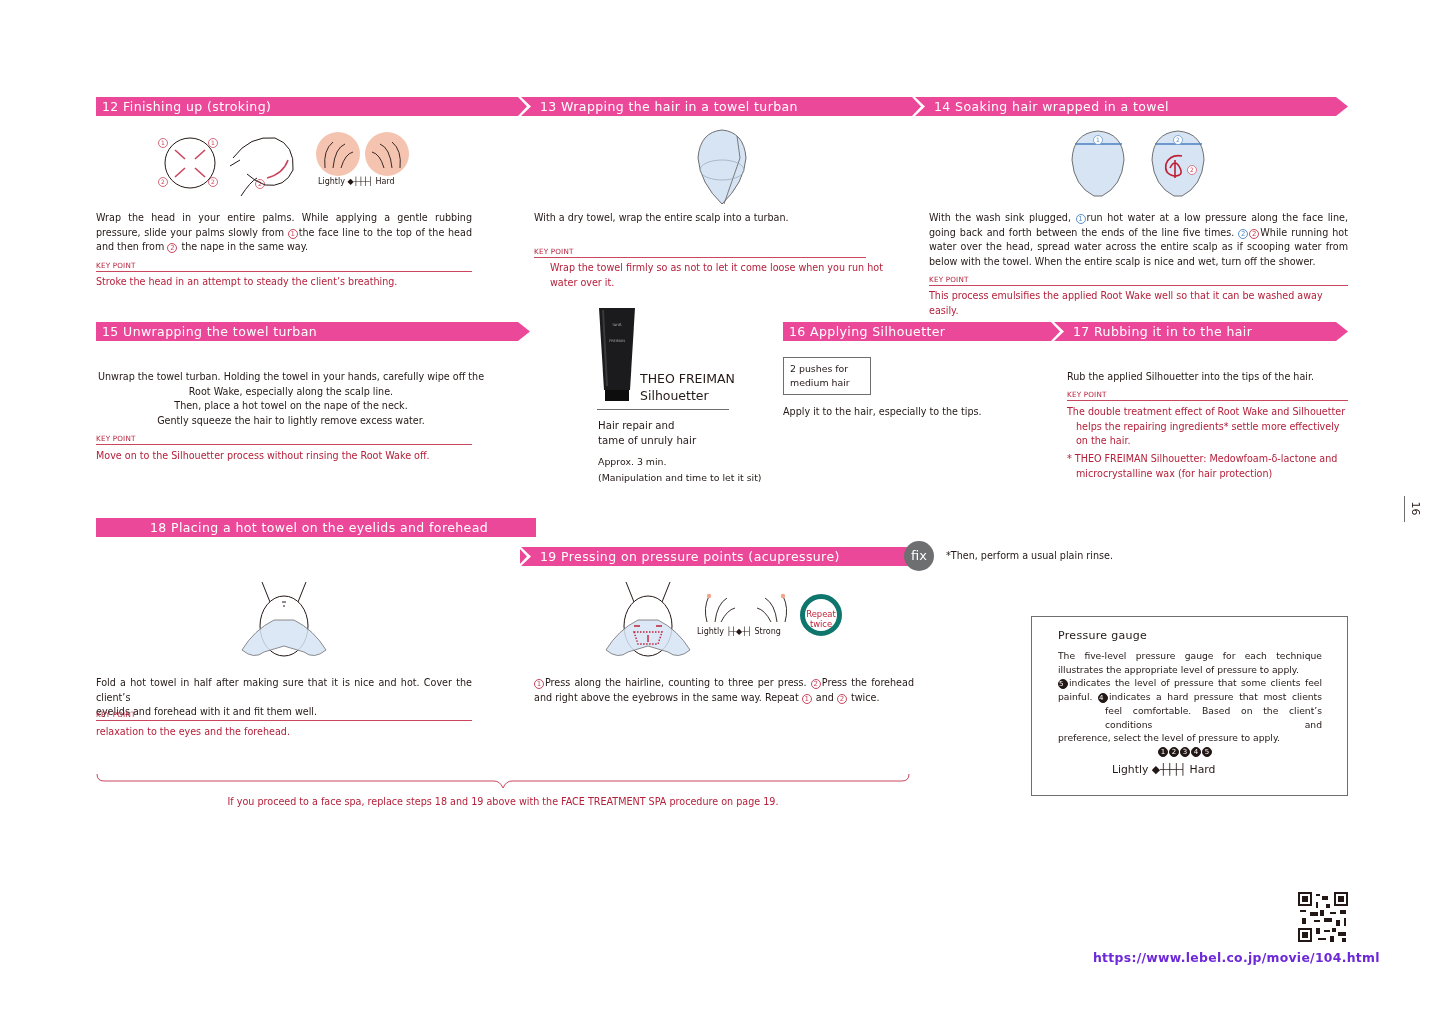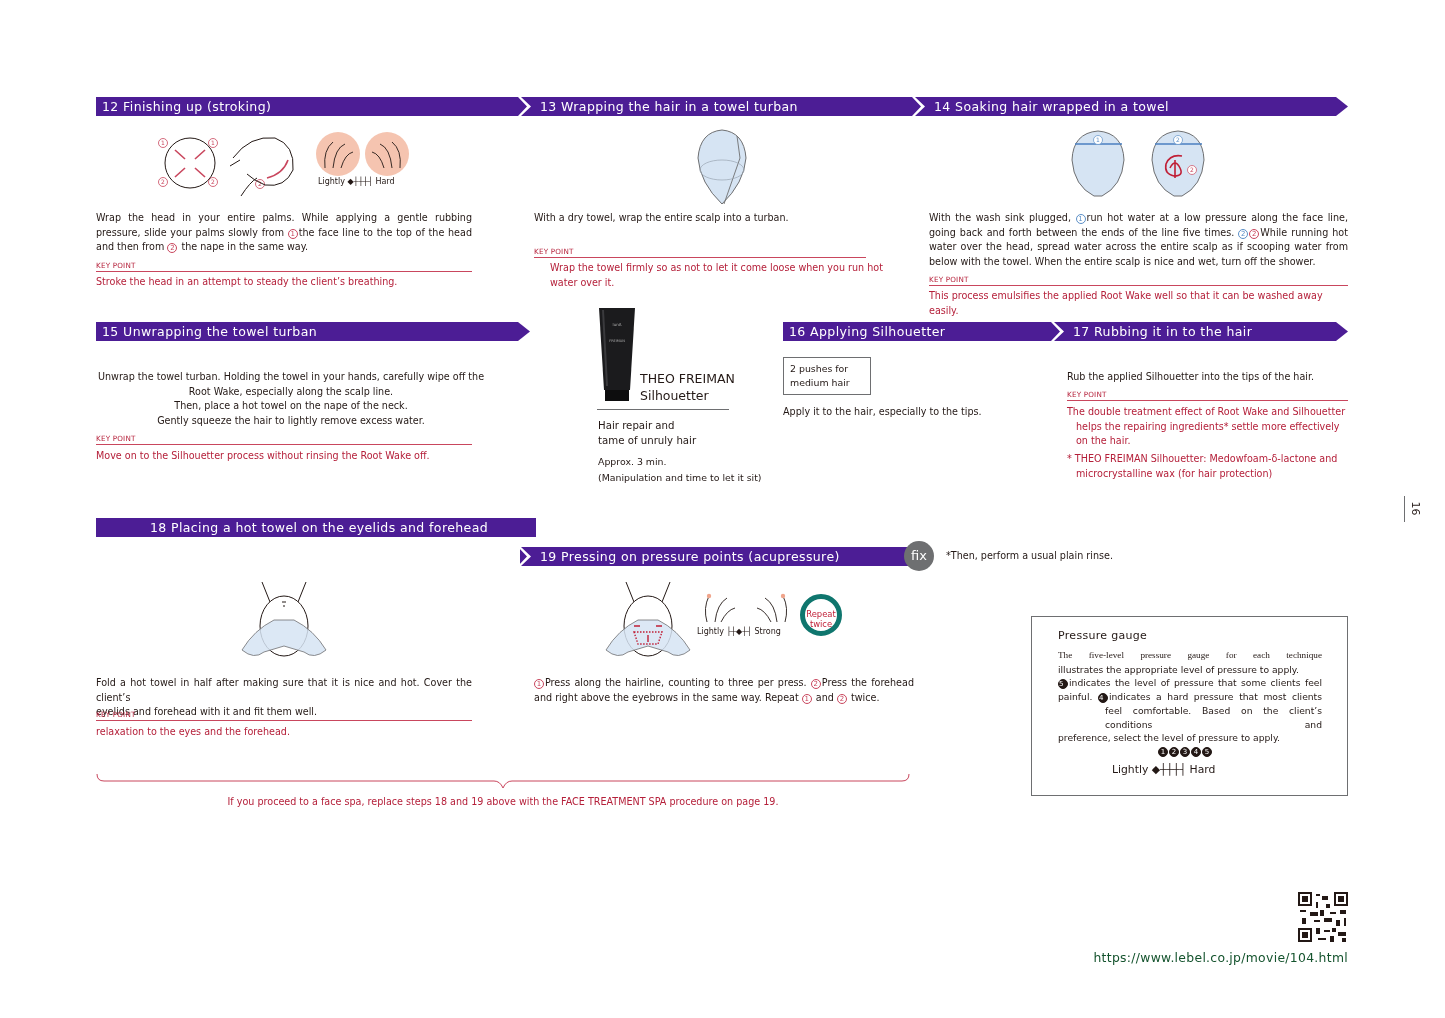--- a/index.html
+++ b/index.html
@@ -1,19 +1,19 @@
 <!DOCTYPE html>
 <html><head>
 <meta charset="utf-8">
 <style>
   * { box-sizing: border-box; margin: 0; padding: 0; }
   html, body { width: 1445px; height: 1018px; background: #ffffff; overflow: hidden; }
   body { position: relative; font-family: "DejaVu Sans", "Liberation Sans", sans-serif; color: #231815; }
 
-  .bar { position: absolute; height: 19px; background: #4c1d95; color: #fff;
+  .bar { position: absolute; height: 19px; background: #ec4899; color: #fff;
          font-size: 12.5px; letter-spacing: 0.4px; line-height: 19px; padding-left: 6px; white-space: nowrap; }
   .bar.arrow-end { clip-path: polygon(0 0, calc(100% - 12px) 0, 100% 50%, calc(100% - 12px) 100%, 0 100%); }
   .notch { position: absolute; width: 14px; height: 19px; }
 
   .body-text { position: absolute; font-size: 9.6px; line-height: 14.5px; color: #231815; text-align: justify; }
   .kp-label { position: absolute; font-size: 7.2px; color: #b5203a; border-bottom: 1px solid #c9465d; padding-bottom: 1px; letter-spacing: 0.2px; }
   .kp-text { position: absolute; font-size: 9.6px; line-height: 14.5px; color: #b5203a; }
   .circ { display: inline-block; width: 10px; height: 10px; border: 1px solid currentColor; border-radius: 50%;
           font-size: 7px; line-height: 8px; text-align: center; vertical-align: 0px; margin-right: 1px; }
   .circ.red { color: #c9465d; }
@@ -239,21 +239,21 @@
 </div>
 
 <svg class="illus" style="left:96px;top:772px;" width="814" height="18" viewBox="0 0 814 18">
   <path d="M1 2 Q1 9 8 9 L398 9 Q404 9 407 16 Q410 9 416 9 L806 9 Q813 9 813 2" fill="none" stroke="#c9465d" stroke-width="1"></path>
 </svg>
 <div class="kp-text" style="left:96px;top:795px;width:814px;text-align:center;">If you proceed to a face spa, replace steps 18 and 19 above with the FACE TREATMENT SPA procedure on page 19.</div>
 
 <div class="box" style="left:1031px;top:616px;width:317px;height:180px;">
   <div style="position:absolute;left:26px;top:12px;font-size:11px;letter-spacing:0.3px;">Pressure gauge</div>
   <div class="body-text" style="left:26px;top:32px;width:264px;font-size:9.2px;line-height:13.7px;">
-    <div style="text-align-last:justify;font-family:Liberation Serif, serif;">The five-level pressure gauge for each technique</div>
+    <div style="text-align-last:justify;">The five-level pressure gauge for each technique</div>
     <div>illustrates the appropriate level of pressure to apply.</div>
     <div style="text-align-last:justify;"><span class="circ solid">5</span><span>indicates the level of pressure that some clients feel</span></div>
     <div style="text-align-last:justify;"><span>painful. </span><span class="circ solid">4</span><span>indicates a hard pressure that most clients</span></div>
     <div style="text-align-last:justify;margin-left:47px;">feel comfortable. Based on the client’s conditions and</div>
     <div>preference, select the level of pressure to apply.</div>
   </div>
   <div style="position:absolute;left:126px;top:130px;font-size:0;white-space:nowrap;">
     <span class="circ solid">1</span>
     <span class="circ solid">2</span>
     <span class="circ solid">3</span>
@@ -293,13 +293,13 @@
       <rect x="23" y="13" width="1" height="4"></rect>
     <rect x="9" y="18" width="2" height="3"></rect>
       <rect x="13" y="19" width="3" height="1"></rect>
       <rect x="17" y="18" width="2" height="2"></rect>
       <rect x="20" y="20" width="4" height="2"></rect>
     <rect x="10" y="23" width="4" height="1"></rect>
       <rect x="16" y="22" width="2" height="3"></rect>
       <rect x="22" y="23" width="2" height="2"></rect>
   </g>
 </svg>
-<div style="position:absolute;left:1093px;top:950px;width:255px;text-align:right;font-size:12.4px;letter-spacing:0.3px;color:#14532d;">https://www.lebel.co.jp/movie/104.html</div>
+<div style="position:absolute;left:1093px;top:950px;width:255px;text-align:center;font-size:12.4px;letter-spacing:0.3px;color:#6d28d9;font-weight:bold;">https://www.lebel.co.jp/movie/104.html</div>
 
 </body></html>

